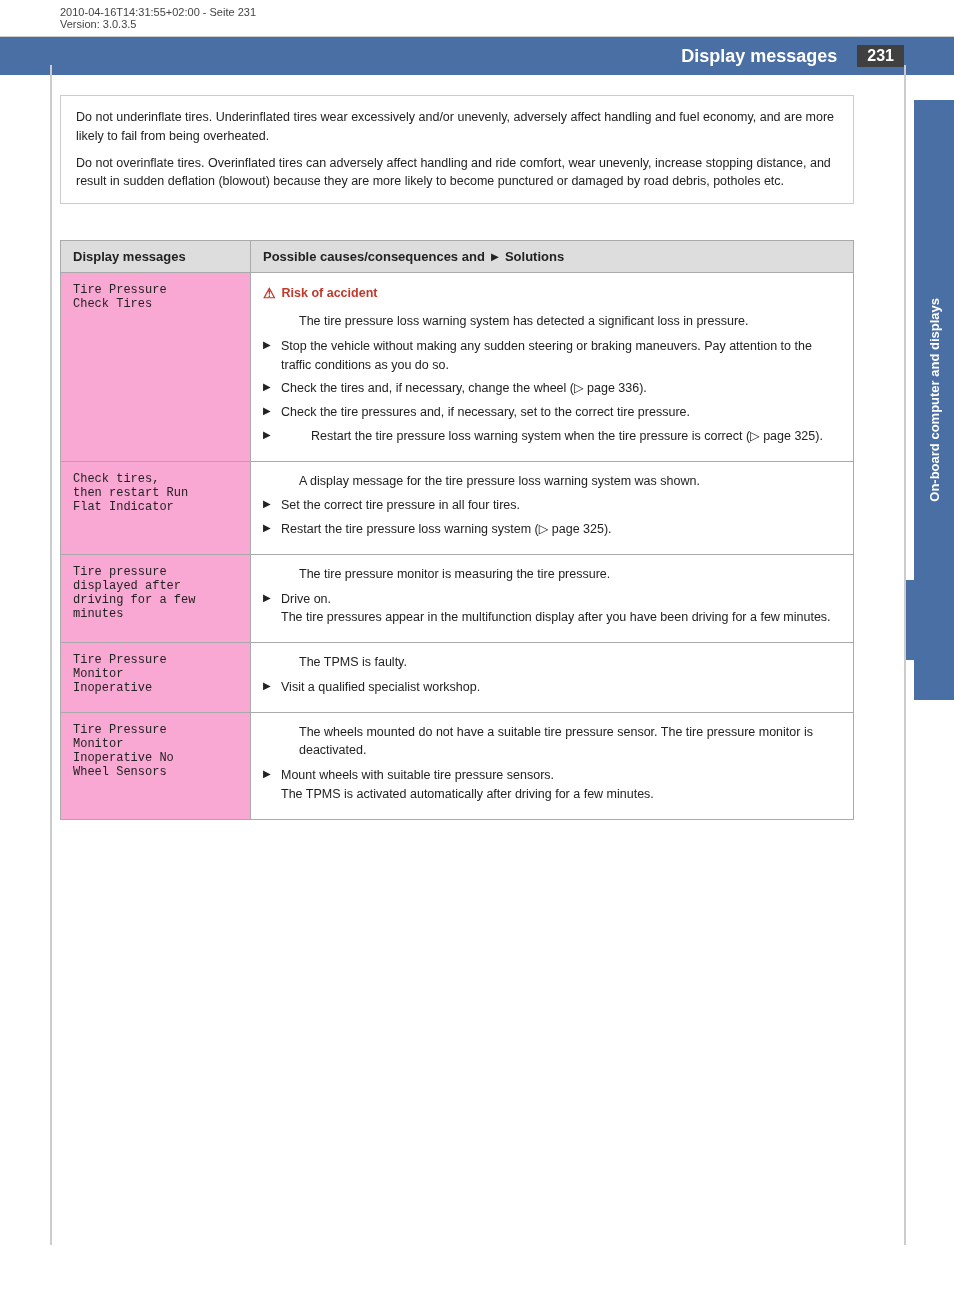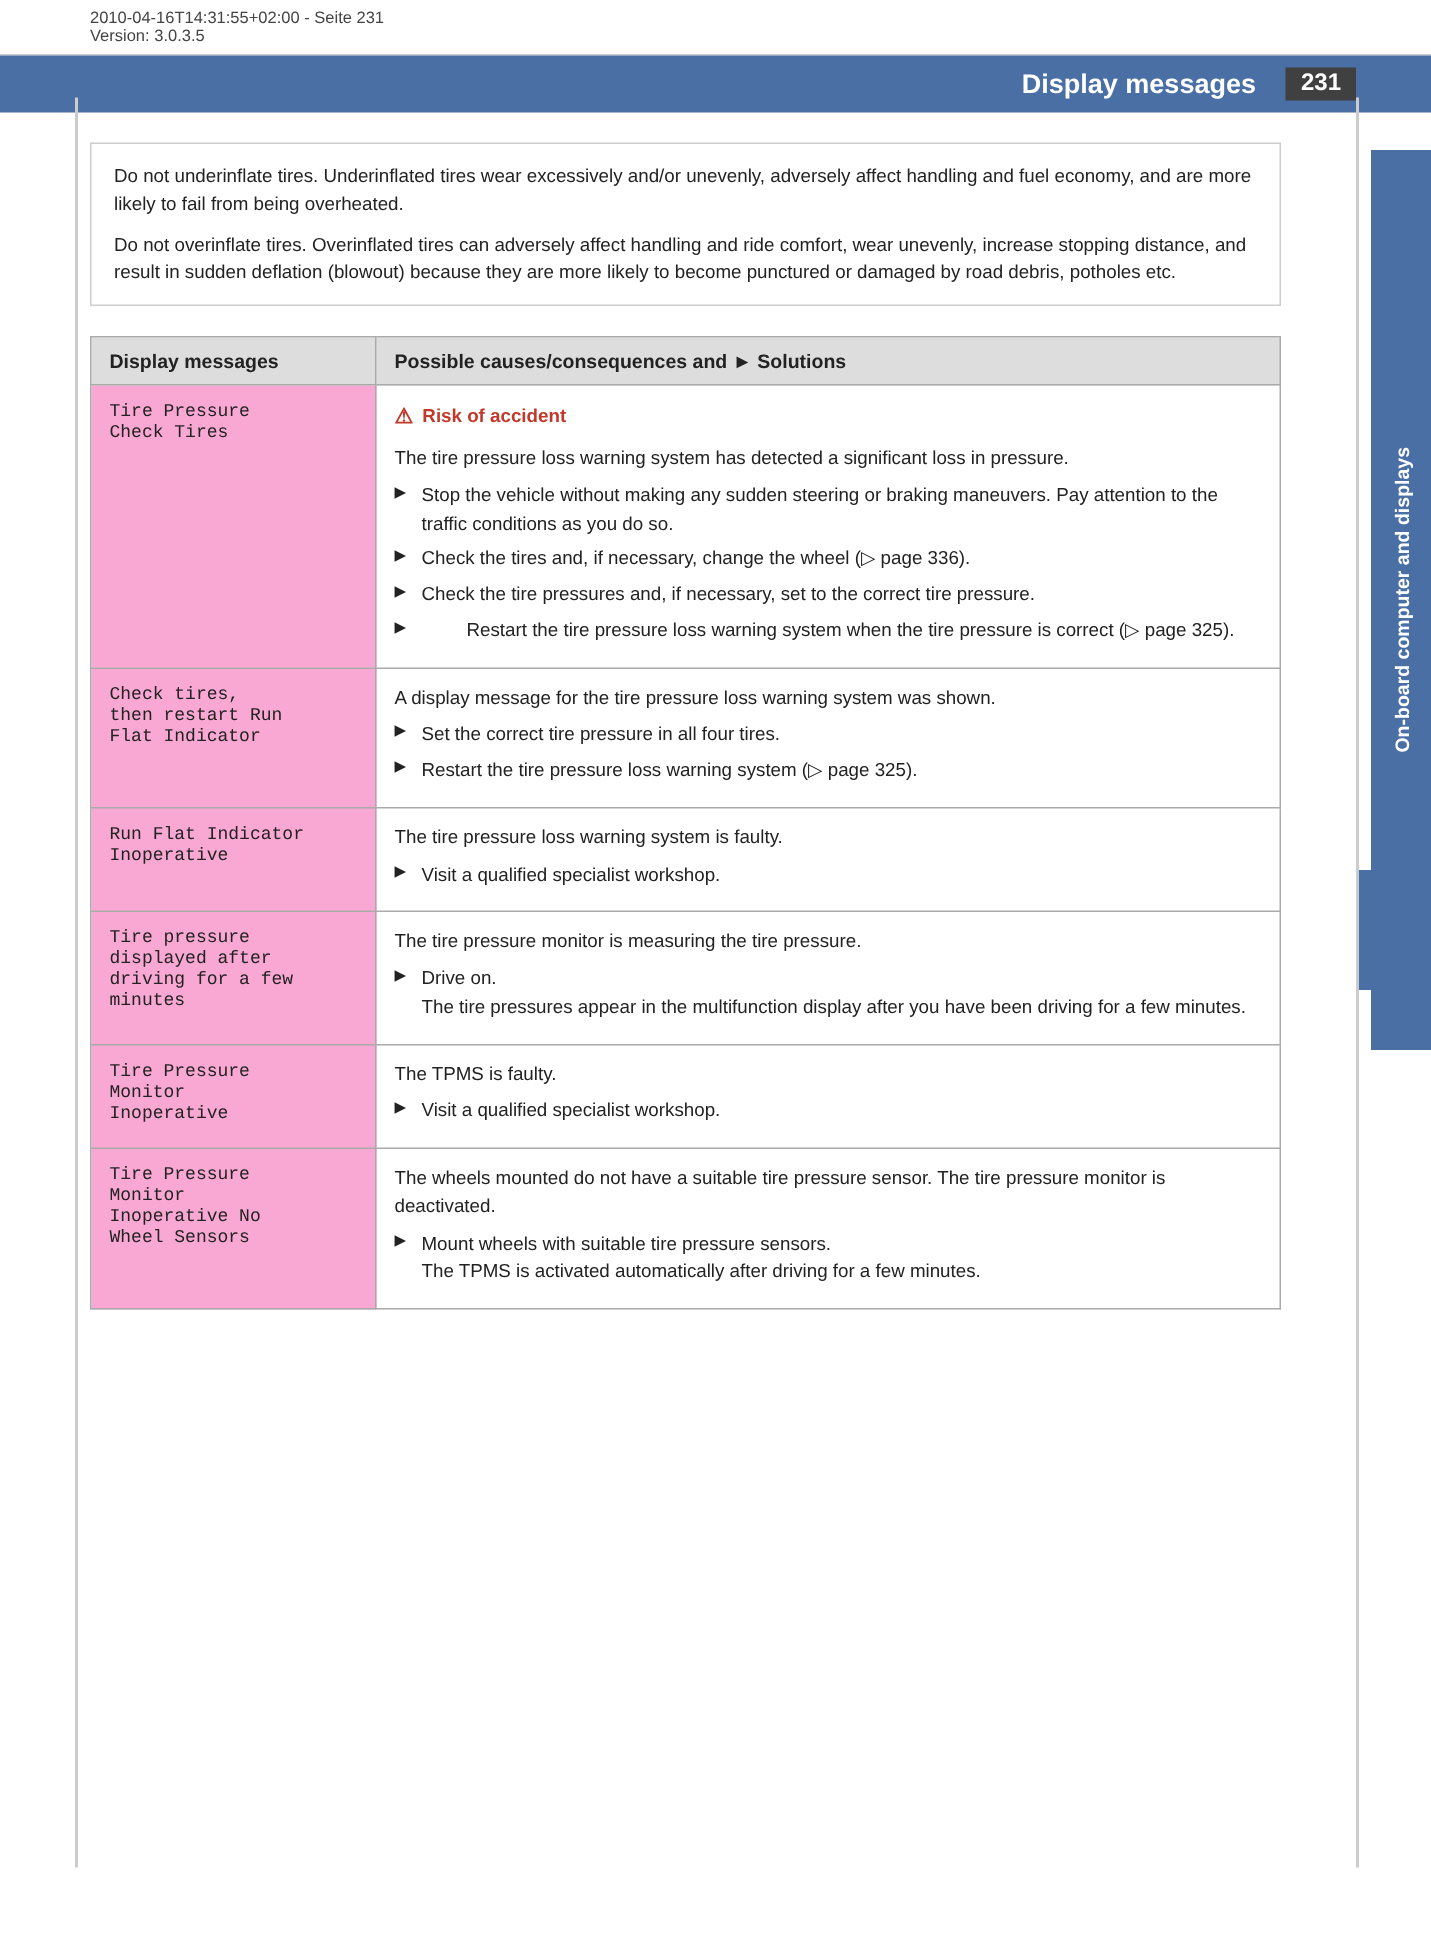--- a/index.html
+++ b/index.html
@@ -70,21 +70,21 @@
     
     .main-content {
       padding: 20px 60px 20px 60px;
       margin-right: 40px;
     }
 
     
     .intro-section {
       border: 1px solid #ccc;
       padding: 12px 15px;
-      margin-bottom: 20px;
+      margin-bottom: 36px;
       font-size: 12.5px;
       line-height: 1.5;
     }
     .intro-section p {
       margin-bottom: 8px;
     }
     .intro-section p:last-child {
       margin-bottom: 0;
     }
 
@@ -144,20 +144,21 @@
       position: absolute;
       left: 0;
       top: 0;
       font-size: 10px;
       color: #222;
     }
 
     .normal-text {
       margin-bottom: 6px;
       line-height: 1.5;
+      margin-left: 36px;
     }
 
     
     .side-bar-accent {
       position: absolute;
       right: 40px;
       top: 580px;
       width: 8px;
       height: 80px;
       background: #4a6fa5;
@@ -245,30 +246,20 @@
 Flat Indicator</td>
           <td class="right-col">
             <p class="normal-text">A display message for the tire pressure loss warning system was shown.</p>
             <ul class="bullet-list">
               <li style="white-space: pre-wrap;">Set the correct tire pressure in all four tires.</li>
               <li style="white-space: pre-wrap;">Restart the tire pressure loss warning system (▷ page 325).</li>
             </ul>
           </td>
         </tr>
         <tr>
-          <td class="left-col" style="white-space: pre;">Run Flat Indicator
-Inoperative</td>
-          <td class="right-col">
-            <p class="normal-text">The tire pressure loss warning system is faulty.</p>
-            <ul class="bullet-list">
-              <li style="white-space: pre-wrap;">Visit a qualified specialist workshop.</li>
-            </ul>
-          </td>
-        </tr>
-        <tr>
           <td class="left-col" style="white-space: pre;">Tire pressure
 displayed after
 driving for a few
 minutes</td>
           <td class="right-col">
             <p class="normal-text">The tire pressure monitor is measuring the tire pressure.</p>
             <ul class="bullet-list">
               <li style="white-space: pre-wrap;">Drive on.
 The tire pressures appear in the multifunction display after you have been driving for a few minutes.</li>
             </ul>

